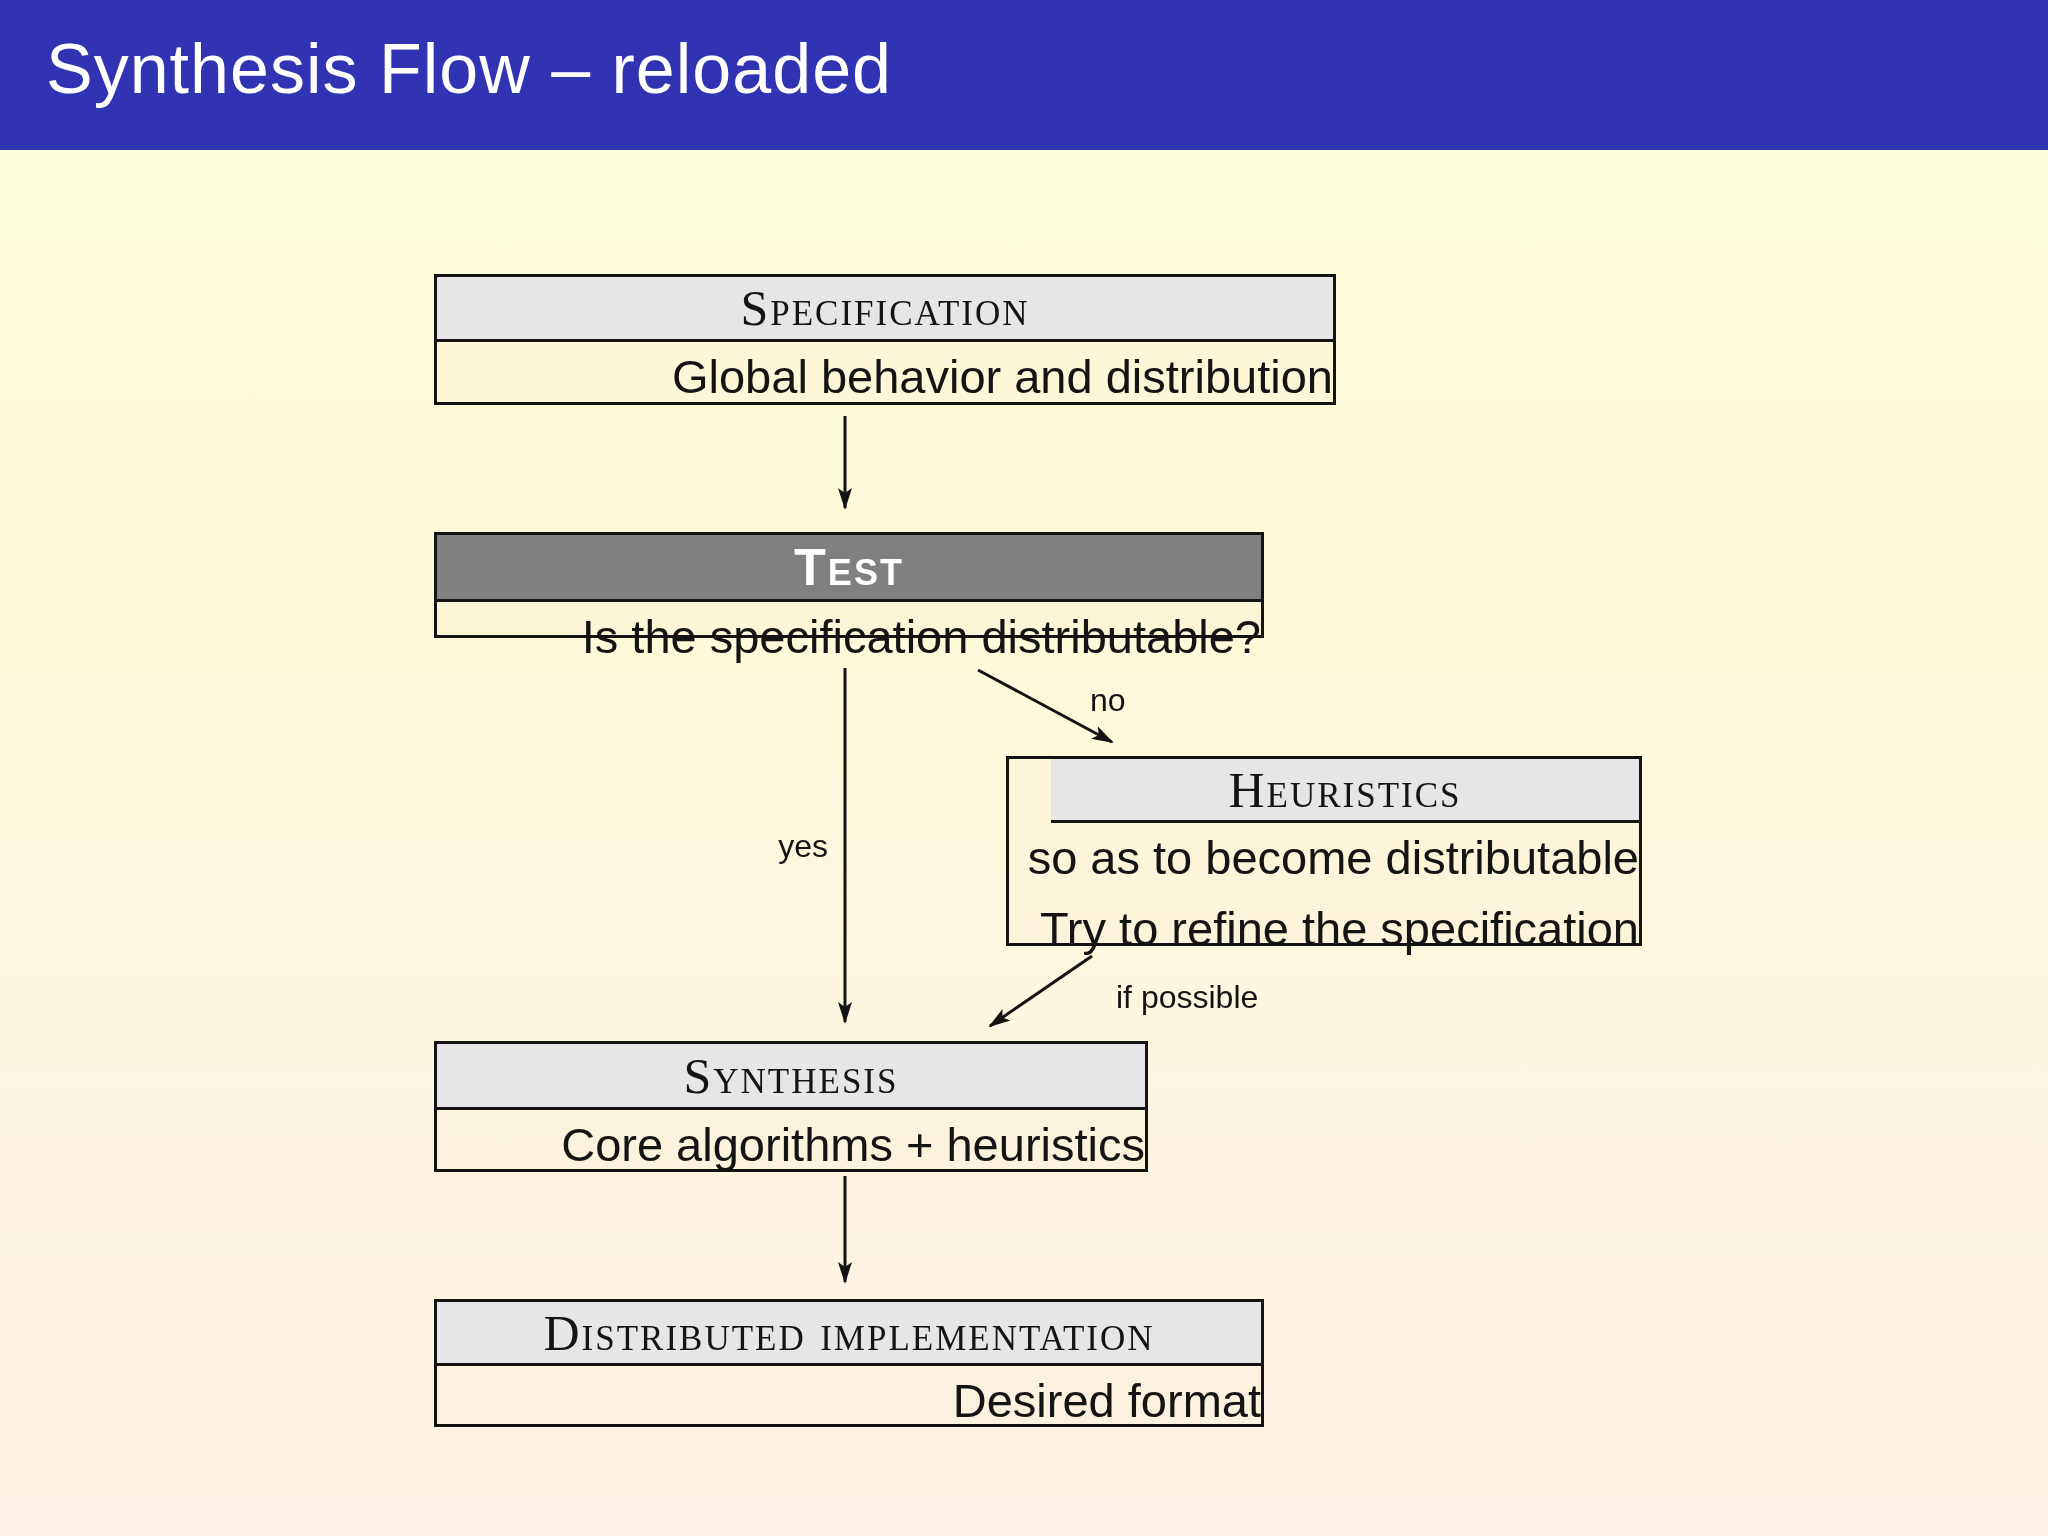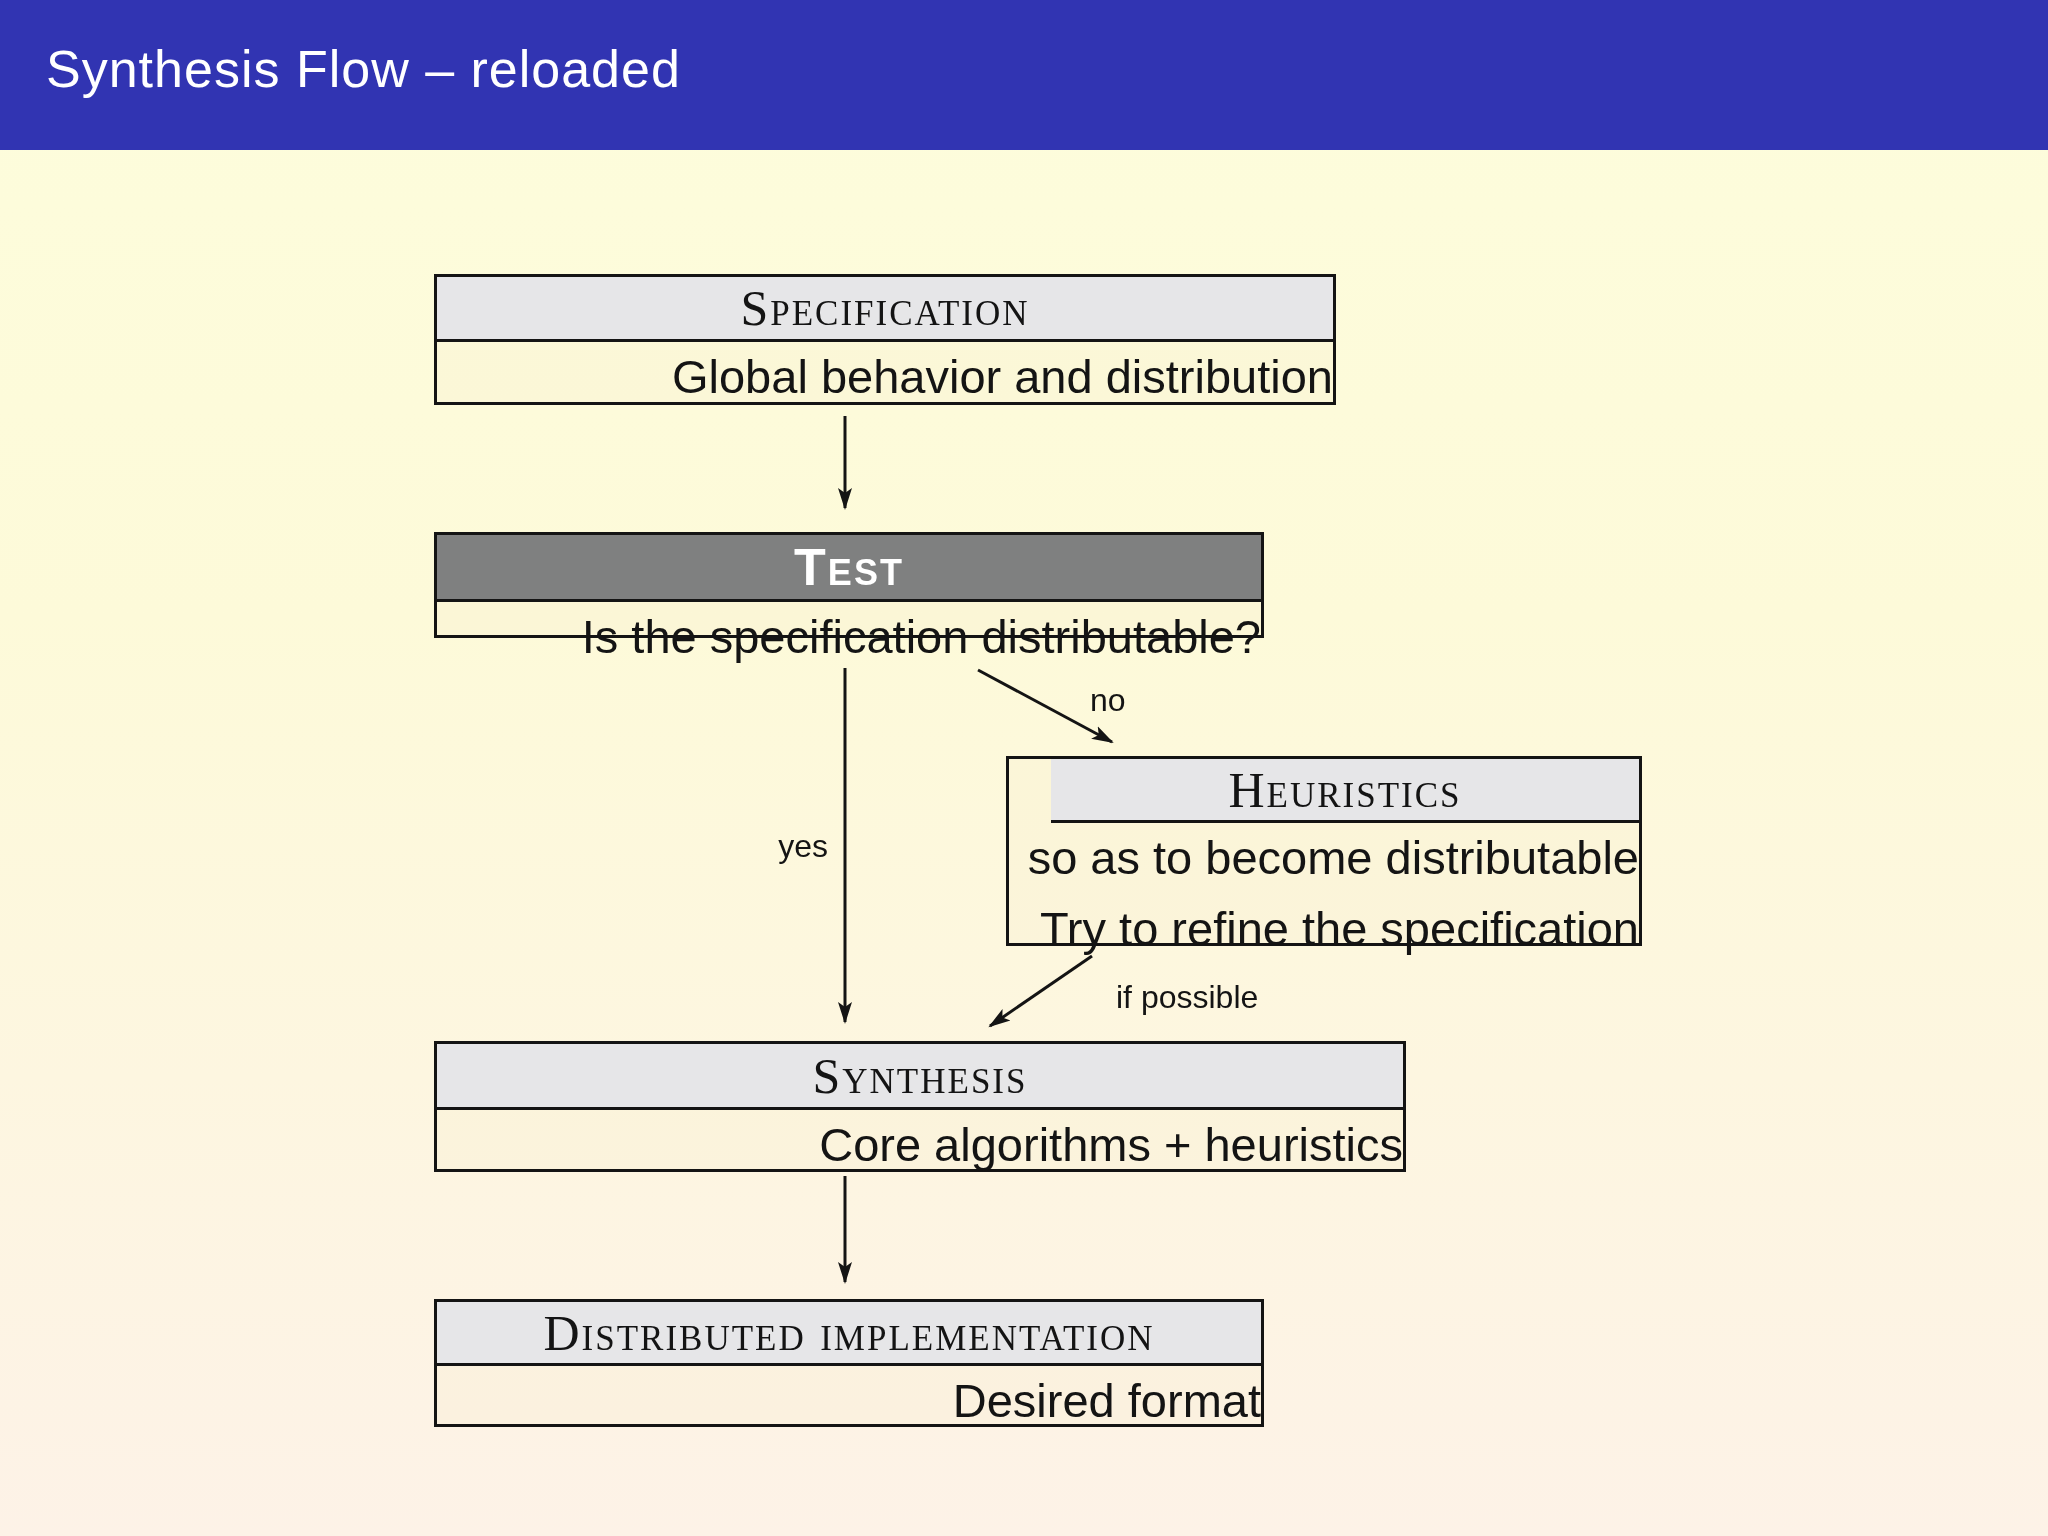--- a/index.html
+++ b/index.html
@@ -21,21 +21,21 @@
     position: absolute;
     top: 0; left: 0;
     width: 100%;
     height: 150px;
     background: var(--header-blue, #3134b2);
     display: flex;
     align-items: center;
   }
   .titlebar h1 {
     margin: 0 0 12px 46px;
-    font-size: 52px;
+    font-size: 70px;
     font-weight: normal;
     letter-spacing: 1px;
     color: #ffffff;
   }
 
   
   .node {
     position: absolute;
     box-sizing: border-box;
     border: 3px solid var(--ink, #141414);
@@ -77,21 +77,21 @@
 
   #node-specification { left: 434px; top: 274px; width: 902px; height: 131px; }
   #node-specification .node-header { height: 65px; }
 
   #node-test { left: 434px; top: 532px; width: 830px; height: 106px; }
   #node-test .node-header { height: 67px; }
 
   #node-heuristics { left: 1006px; top: 756px; width: 636px; height: 190px; }
   #node-heuristics .node-header { height: 64px; margin-left: 42px; }
 
-  #node-synthesis { left: 434px; top: 1041px; width: 972px; height: 131px; }
+  #node-synthesis { left: 434px; top: 1041px; width: 714px; height: 131px; }
   #node-synthesis .node-header { height: 66px; }
 
   #node-distributed { left: 434px; top: 1299px; width: 830px; height: 128px; }
   #node-distributed .node-header { height: 64px; }
 
   
   svg.edges {
     position: absolute;
     top: 0; left: 0;
     width: 2048px;

